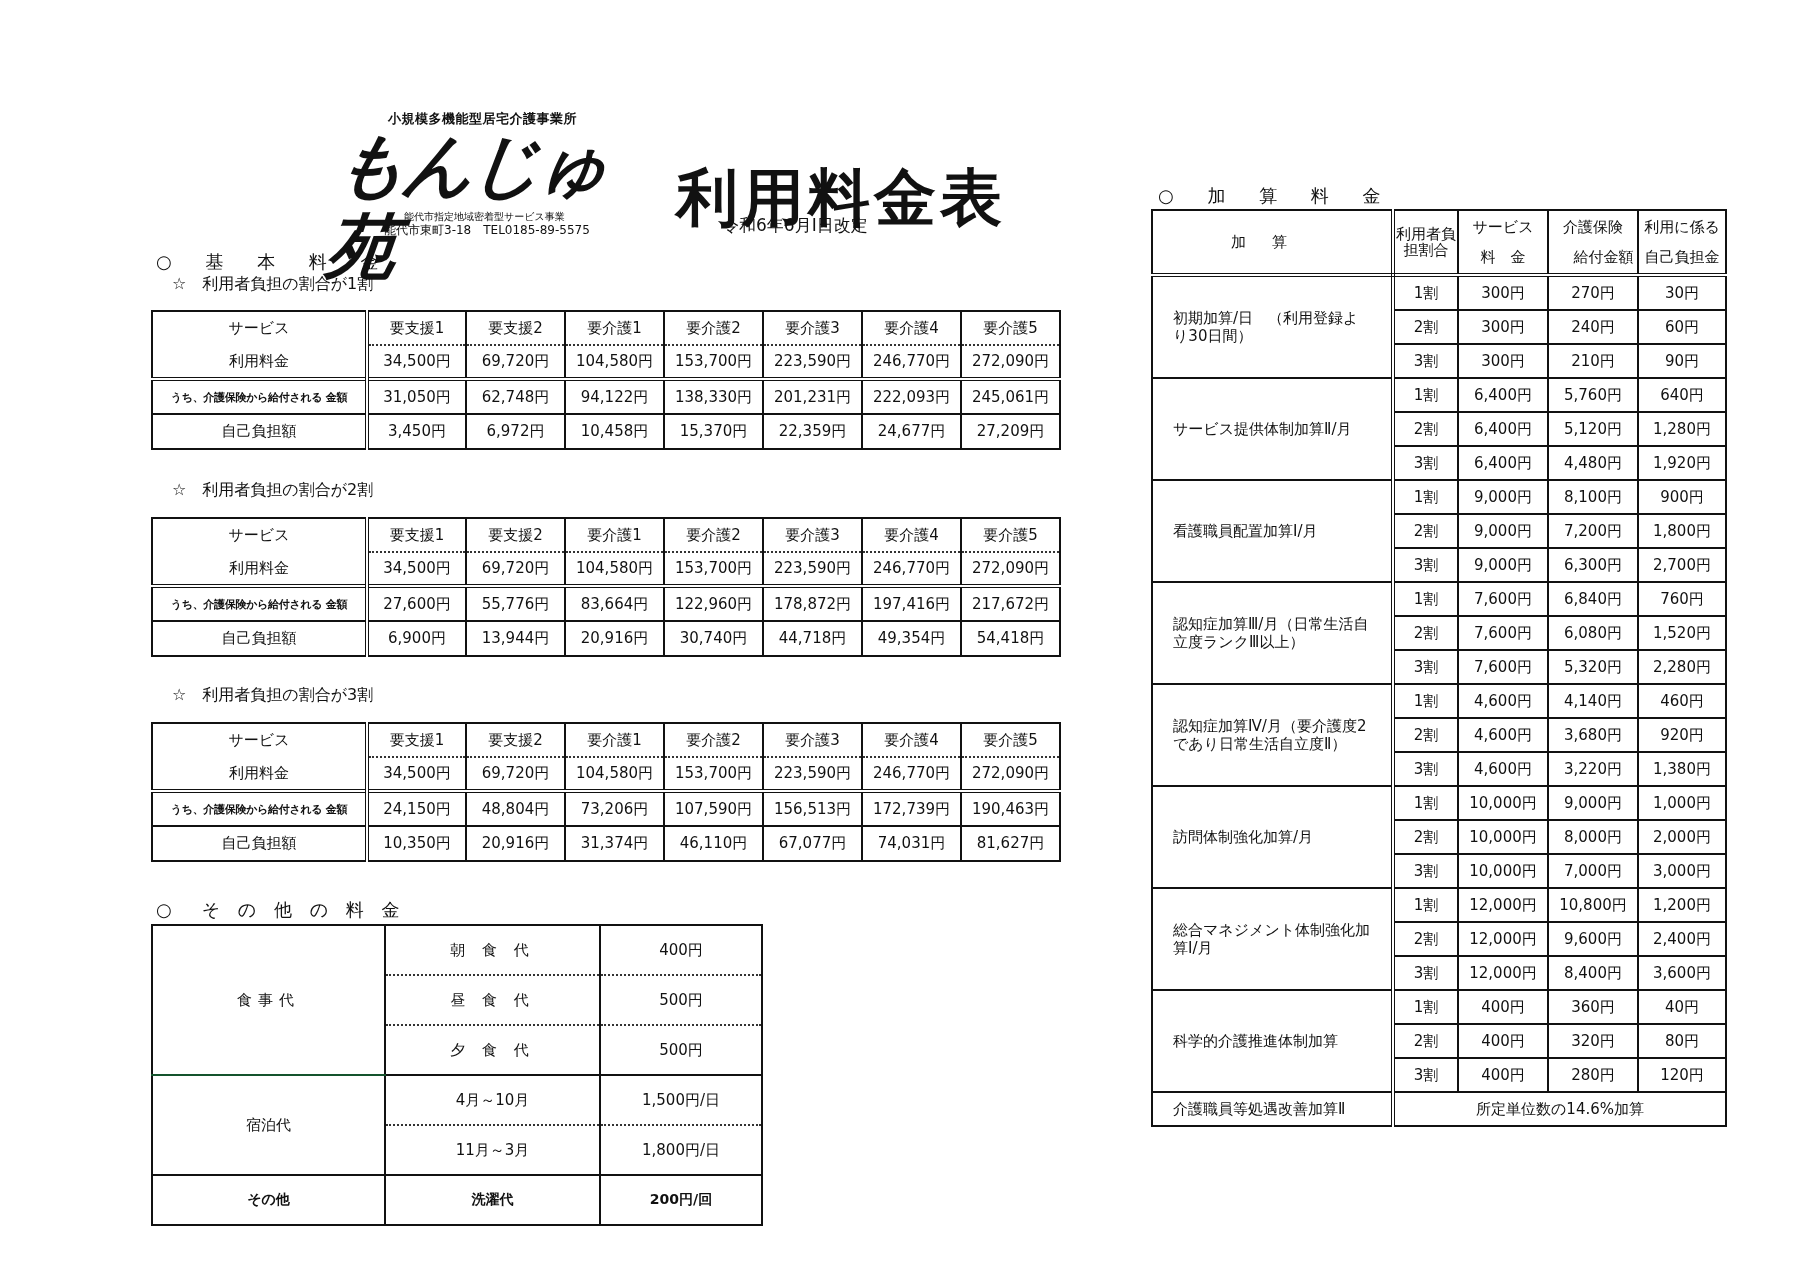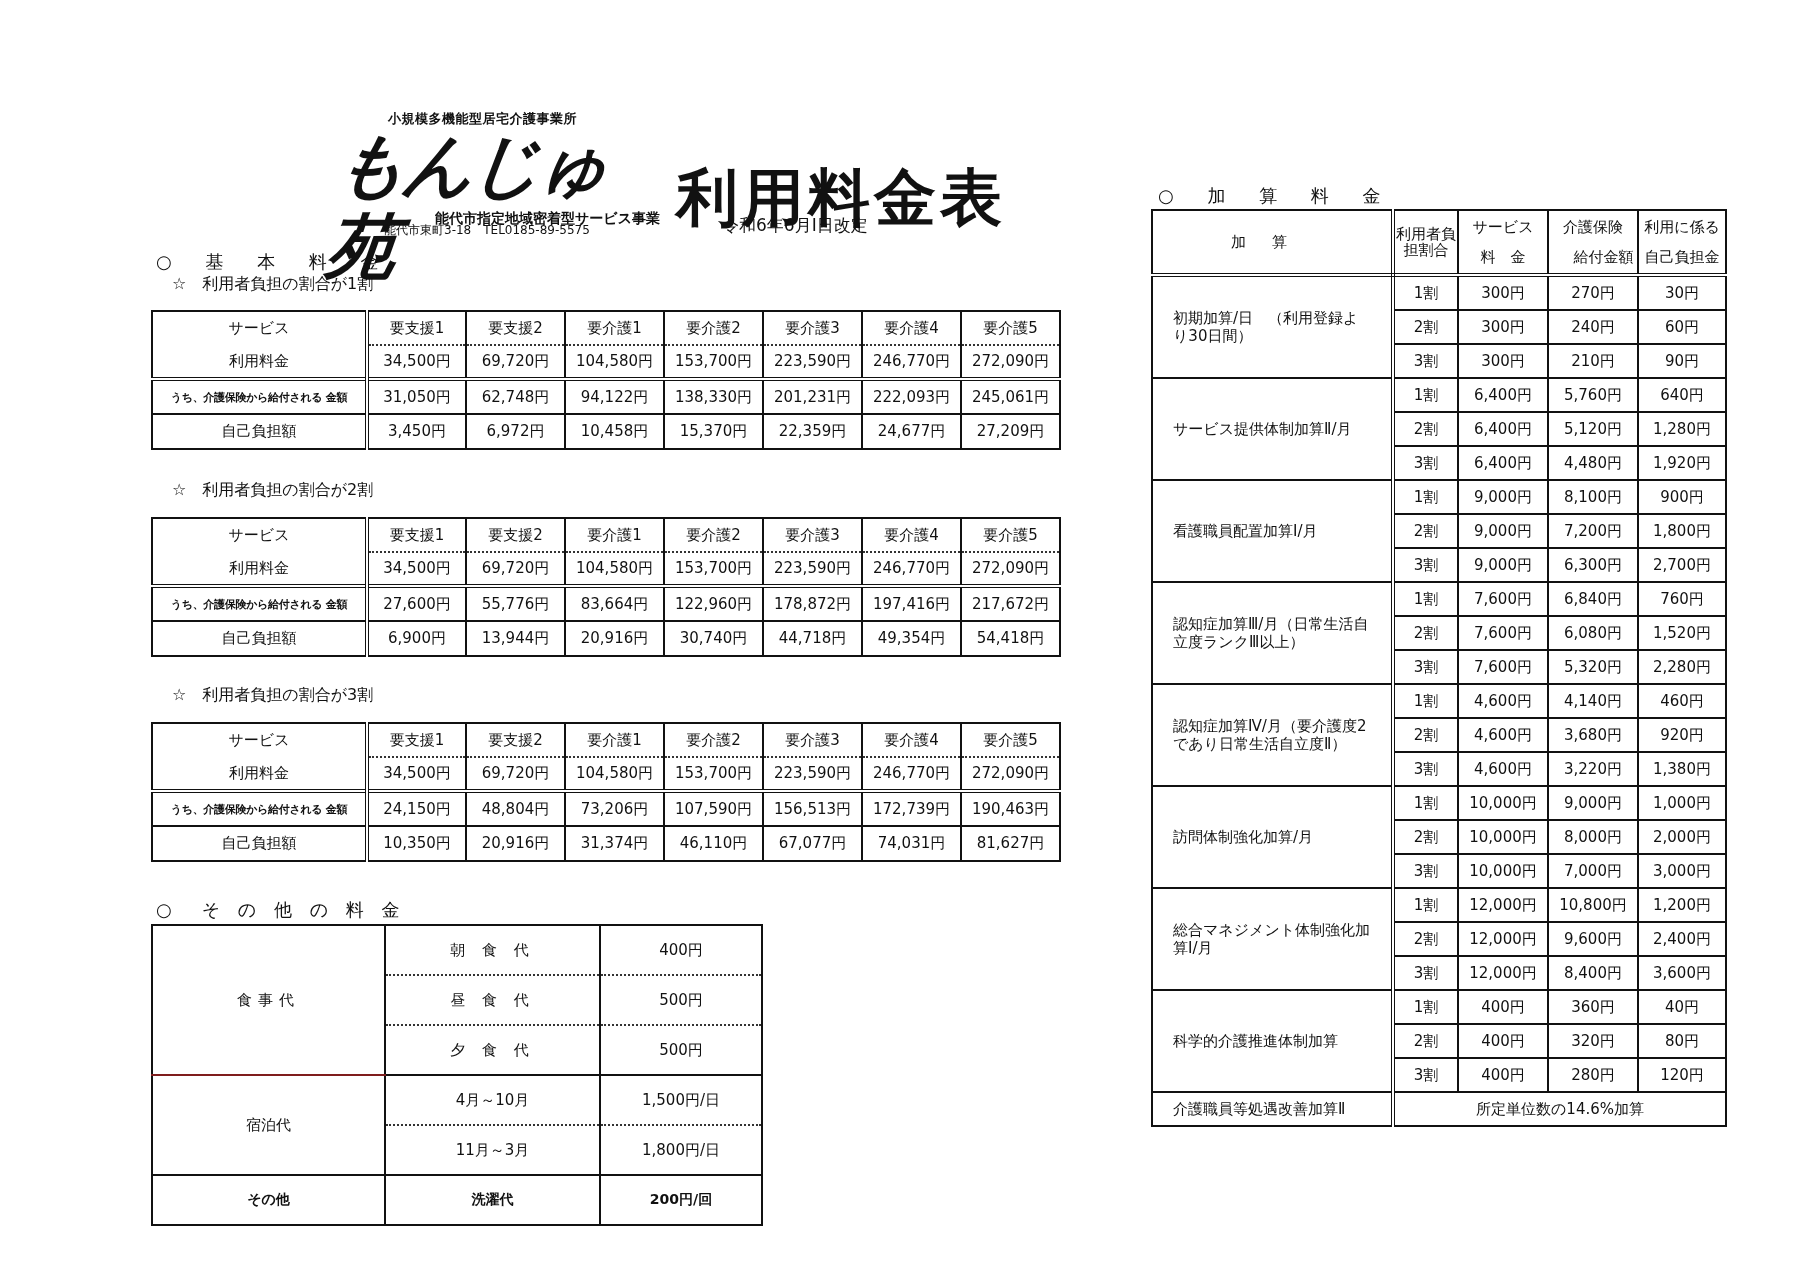--- a/index.html
+++ b/index.html
@@ -5,21 +5,21 @@
   html, body { margin: 0; padding: 0; background: #ffffff; }
   body { width: 1800px; height: 1273px; position: relative; overflow: hidden;
          font-family: "DejaVu Sans", "Liberation Sans", sans-serif; color: #111; }
   .abs { position: absolute; }
 
   
   .facility-type { left: 388px; top: 110px; font-size: 13px; font-weight: bold; letter-spacing: 0.5px; }
   .logo { left: 336px; top: 124px; width: 280px; height: 82px; font-family: "DejaVu Serif", serif;
           font-size: 70px; font-weight: bold; font-style: italic; letter-spacing: -4px; line-height: 82px;
           transform: skewX(-6deg); }
-  .designation { left: 404px; top: 210px; font-size: 14px; font-weight: bold; margin-left: 31px; }
+  .designation { left: 404px; top: 210px; font-size: 10px; font-weight: normal; }
   .address { left: 384px; top: 222px; font-size: 12px; font-weight: normal; }
   .doc-title { left: 676px; top: 128px; font-size: 62px; font-weight: bold; letter-spacing: 4px; margin-top: 28px; }
   .revision { left: 722px; top: 214px; font-size: 17px; }
 
   .section-title { font-size: 18px; letter-spacing: 14px; }
   .sub-title { font-size: 16px; }
 
   
   table { border-collapse: collapse; table-layout: fixed; }
   .fee-table { position: absolute; left: 151px; width: 910px; border: 2px solid #111; }
@@ -204,21 +204,21 @@
         </tr>
       </tbody>
     </table>
   </div>
 
 <div class="abs section-title" style="left:156px; top:898px; letter-spacing:6px;">○　そ の 他 の 料 金</div>
 
 <table class="other-table">
   <tbody>
     <tr class="dotted">
-      <td class="cat" rowspan="3" style="border-bottom:2px solid #7f1d1d;">食事代</td>
+      <td class="cat" rowspan="3" style="border-bottom:2px solid #14532d;">食事代</td>
       <td class="item" style="letter-spacing:6px;">朝 食 代</td>
       <td class="price">400円</td>
     </tr>
     <tr class="dotted">
       <td class="item" style="letter-spacing:6px;margin-top:6px;">昼 食 代</td>
       <td class="price">500円</td>
     </tr>
     <tr class="group-end">
       <td class="item" style="letter-spacing:6px;">夕 食 代</td>
       <td class="price">500円</td>

